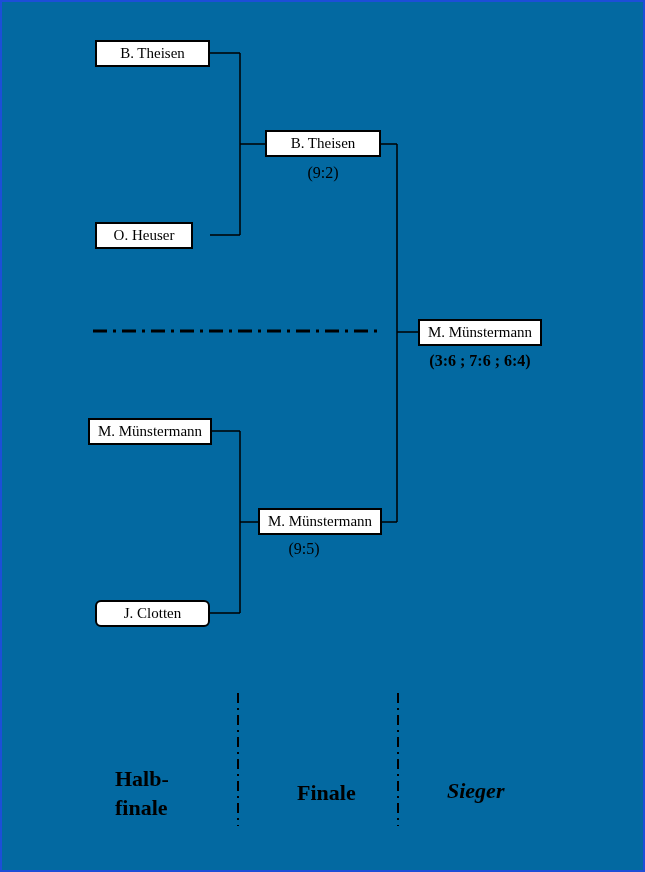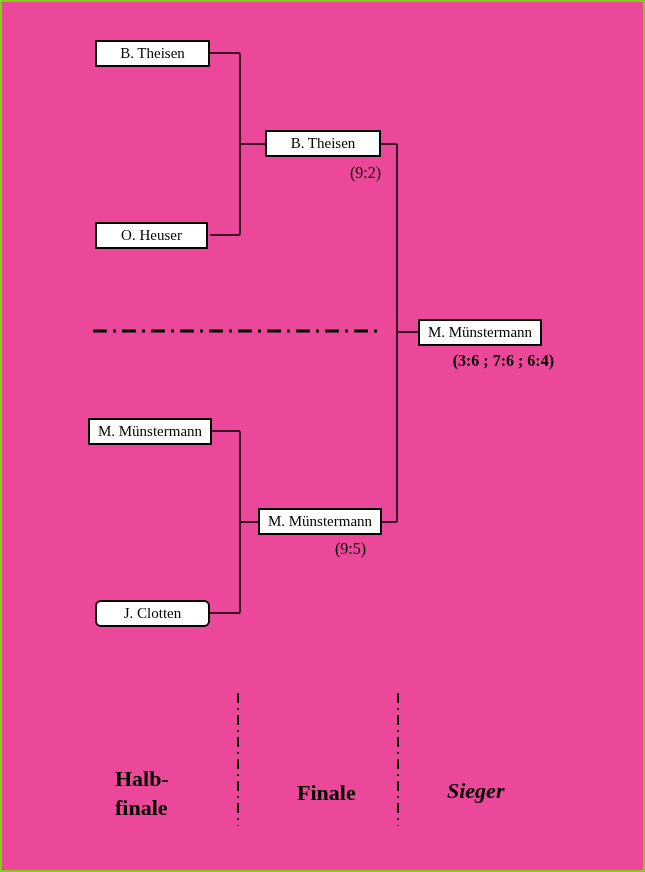--- a/index.html
+++ b/index.html
@@ -5,22 +5,22 @@
   html, body {
     margin: 0;
     padding: 0;
     background: #ffffff;
   }
   .page {
     position: relative;
     width: 645px;
     height: 872px;
     box-sizing: border-box;
-    border: 2px solid #84cc16;
-    background: #ec4899;
+    border: 2px solid #1d4ed8;
+    background: #0369a1;
     color: #000000;
     font-family: "Liberation Serif", "DejaVu Serif", serif;
     overflow: hidden;
   }
   .lines-svg {
     position: absolute;
     left: 0;
     top: 0;
     width: 641px;
     height: 868px;
@@ -32,21 +32,21 @@
     background: #ffffff;
     display: flex;
     align-items: center;
     justify-content: center;
     font-size: 15px;
     white-space: nowrap;
     line-height: 1;
   }
   .score {
     position: absolute;
-    text-align: right;
+    text-align: center;
     font-size: 16px;
     white-space: nowrap;
     line-height: 1.1;
   }
   .round-label {
     position: absolute;
     font-weight: bold;
     font-size: 22px;
     line-height: 29px;
     white-space: nowrap;
@@ -74,21 +74,21 @@
     <line x1="379" y1="520" x2="395" y2="520" stroke="#000" stroke-width="1.5"></line>
     <line x1="395" y1="330" x2="416" y2="330" stroke="#000" stroke-width="1.5"></line>
 
     <line x1="91" y1="329" x2="378" y2="329" stroke="#000" stroke-width="3" stroke-dasharray="14 6 3 6"></line>
 
     <line x1="236" y1="691" x2="236" y2="824" stroke="#000" stroke-width="2" stroke-dasharray="10 5 2 5"></line>
     <line x1="396" y1="691" x2="396" y2="824" stroke="#000" stroke-width="2" stroke-dasharray="10 5 2 5"></line>
   </svg>
 
   <div class="pbox" style="left:93px; top:38px; width:115px; height:27px;">B. Theisen</div>
-  <div class="pbox" style="left:93px; top:220px; width:113px; height:27px;">O. Heuser</div>
+  <div class="pbox" style="left:93px; top:220px; width:98px; height:27px;">O. Heuser</div>
 
   <div class="pbox" style="left:263px; top:128px; width:116px; height:27px;">B. Theisen</div>
   <div class="score" style="left:263px; top:162px; width:116px;">(9:2)</div>
 
   <div class="pbox" style="left:86px; top:416px; width:124px; height:27px;">M. Münstermann</div>
   <div class="pbox" style="left:93px; top:598px; width:115px; height:27px;border-radius:6px;">J. Clotten</div>
 
   <div class="pbox" style="left:256px; top:506px; width:124px; height:27px;">M. Münstermann</div>
   <div class="score" style="left:240px; top:538px; width:124px;">(9:5)</div>
 

